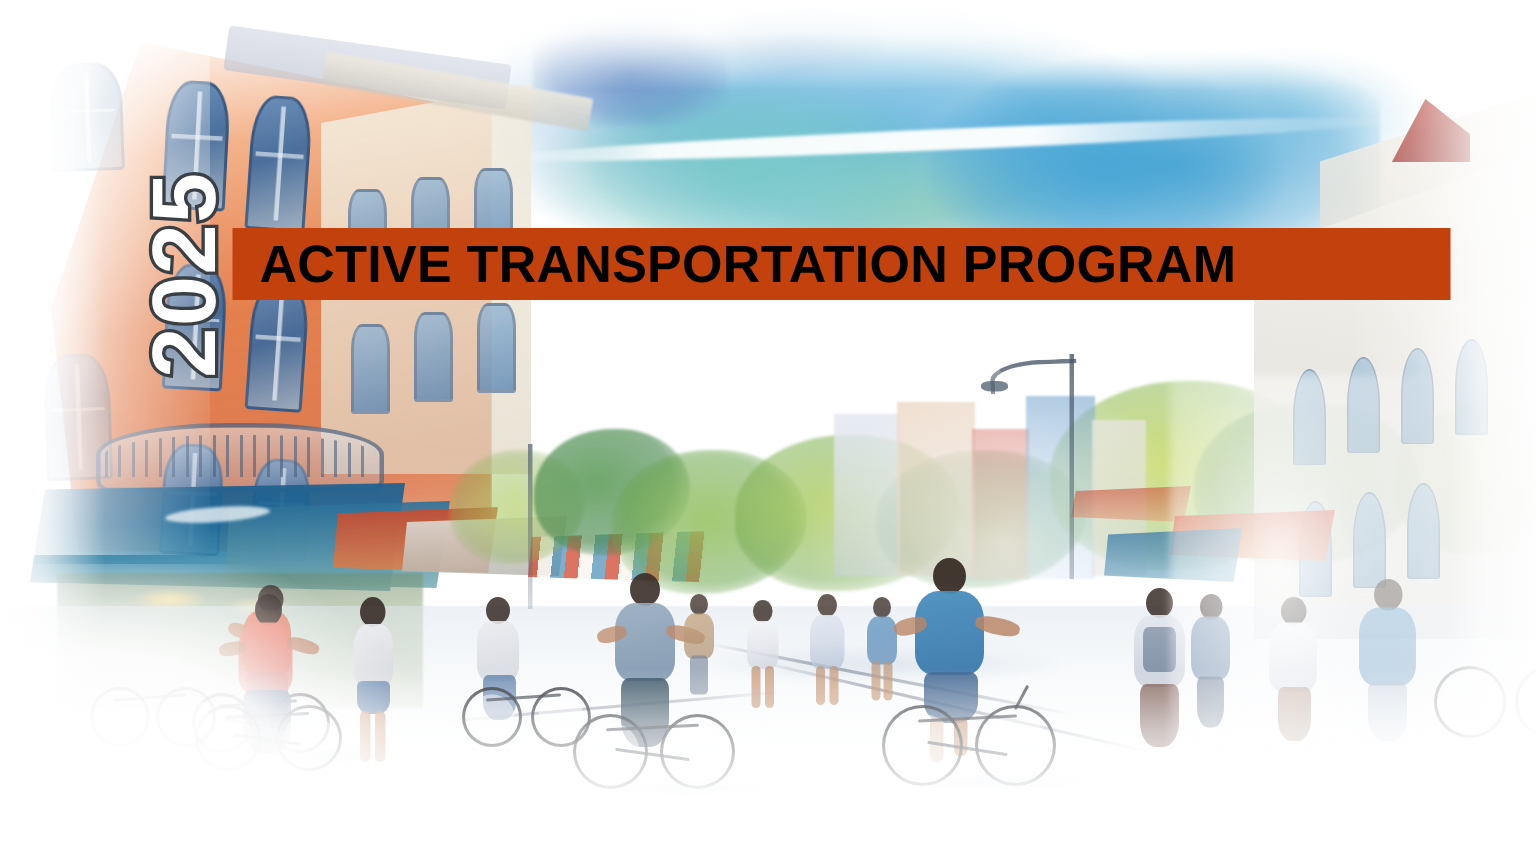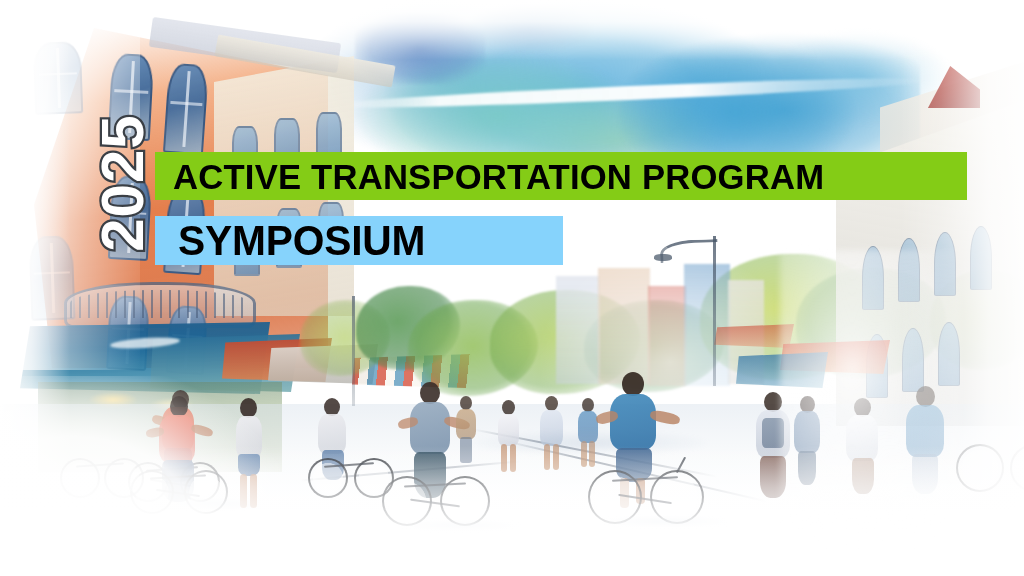--- a/index.html
+++ b/index.html
@@ -653,21 +653,18 @@
     <div class="bldg-left-fade"></div>
   </div>
 
   <div class="left-fade"></div>
   <div class="corner-bl"></div>
   <div class="bottom-fade"></div>
 
   <div class="year" style="color: rgb(255, 255, 255); -webkit-text-stroke: 4.5px rgb(58, 63, 69);">2025</div>
 
 
-  <div class="bar" id="bar-yellow" style="background: #84cc16;">
+  <div class="bar" id="bar-yellow" style="background: #c2410c;">
     <span>ACTIVE TRANSPORTATION PROGRAM</span>
   </div>
 
-  <div class="bar" id="bar-blue" style="background: rgb(134, 211, 252);">
-    <span>SYMPOSIUM</span>
-  </div>
 
 </div>
 
 </body></html>

